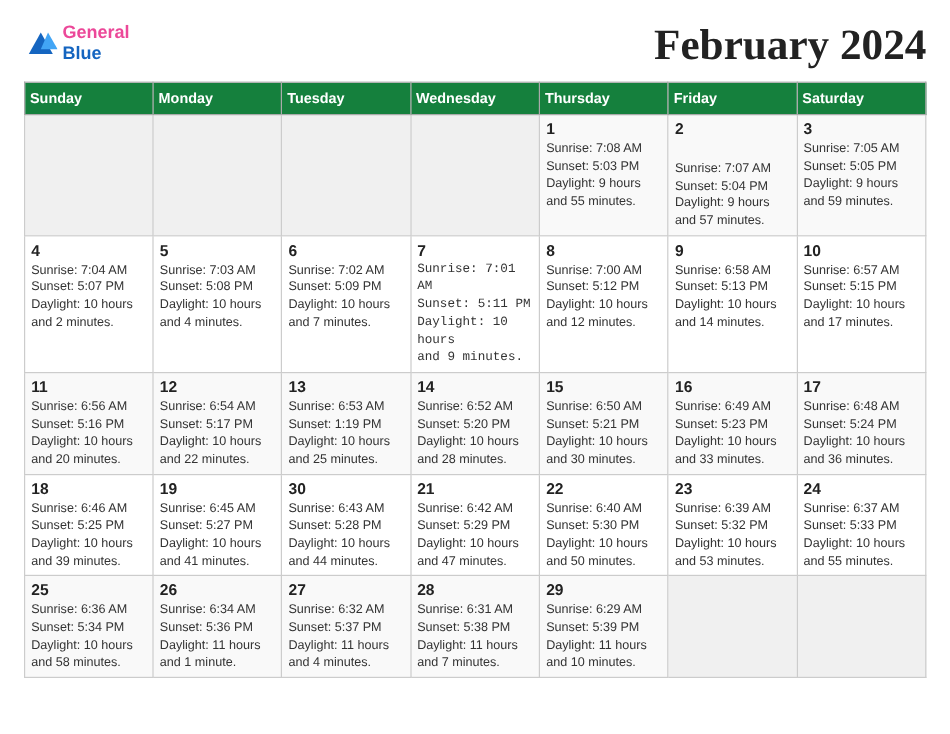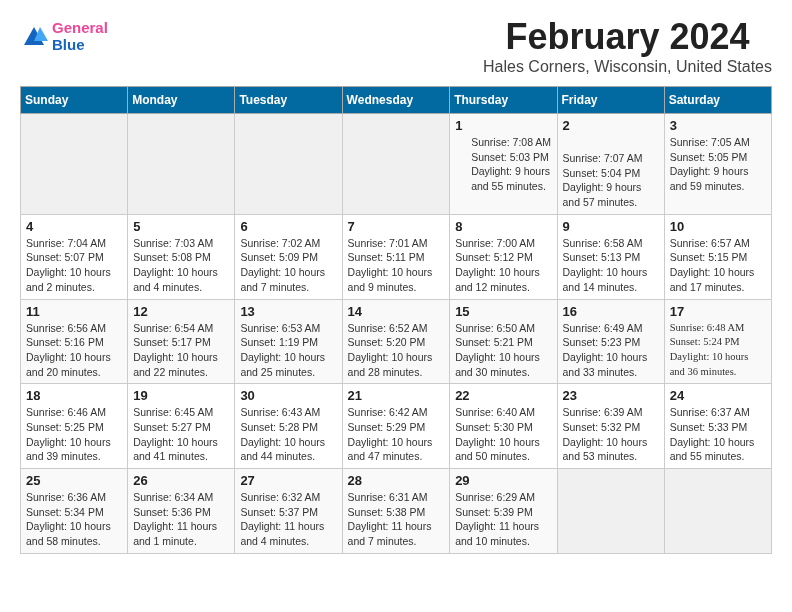--- a/index.html
+++ b/index.html
@@ -26,30 +26,30 @@
       display: flex;
       flex-direction: column;
       line-height: 1.1;
     }
     .logo-general { font-size: 15px; font-weight: bold; color: #ec4899; }
     .logo-blue { font-size: 15px; font-weight: bold; color: #1565c0; }
     .logo-icon {
       width: 28px;
       height: 28px;
     }
-    .title-area { text-align: center; }
+    .title-area { text-align: left; font-family: Liberation Serif, serif; }
     .main-title { font-size: 36px; font-weight: bold; color: #222; }
     .subtitle { font-size: 16px; color: #444; }
     .calendar {
       width: 100%;
       border-collapse: collapse;
       font-size: 11px;
     }
     .calendar thead tr th {
-      background: #0369a1;
+      background: #15803d;
       color: #fff;
       padding: 6px 4px;
       text-align: left;
       font-size: 12px;
       font-weight: bold;
       border: 1px solid #aaa;
     }
     .calendar tbody tr td {
       border: 1px solid #ccc;
       vertical-align: top;
@@ -86,21 +86,20 @@
       <polygon points="14,4 24,22 4,22" fill="#1565c0"></polygon>
       <polygon points="20,4 28,18 14,18" fill="#42a5f5"></polygon>
     </svg>
     <div class="logo-text">
       <span class="logo-general">General</span>
       <span class="logo-blue">Blue</span>
     </div>
   </div>
   <div class="title-area">
     <div class="main-title">February 2024</div>
-    <div class="subtitle">Hales Corners, Wisconsin, United States</div>
   </div>
 </div>
 
 <table class="calendar">
   <thead>
     <tr>
     <th>Sunday</th>
         <th>Monday</th>
         <th>Tuesday</th>
         <th>Wednesday</th>
@@ -110,21 +109,21 @@
       </tr>
   </thead>
   <tbody id="calendar-body">
   <tr>
         <td class="empty"></td>
         <td class="empty"></td>
         <td class="empty"></td>
         <td class="empty"></td>
         <td>
           <span class="day-number">1</span>
-          <div class="day-info" style="white-space: pre-line; margin-left: 16px;">Sunrise: 7:08 AM
+          <div class="day-info" style="white-space: pre-line;">Sunrise: 7:08 AM
 Sunset: 5:03 PM
 Daylight: 9 hours
 and 55 minutes.</div>
         </td>
         <td>
           <span class="day-number">2</span>
           <div class="day-info" style="white-space: pre-line; margin-top: 18px;">Sunrise: 7:07 AM
 Sunset: 5:04 PM
 Daylight: 9 hours
 and 57 minutes.</div>
@@ -154,21 +153,21 @@
         </td>
         <td>
           <span class="day-number">6</span>
           <div class="day-info" style="white-space: pre-line;">Sunrise: 7:02 AM
 Sunset: 5:09 PM
 Daylight: 10 hours
 and 7 minutes.</div>
         </td>
         <td>
           <span class="day-number">7</span>
-          <div class="day-info" style="white-space: pre-line;">Sunrise: 7:01 AM
+          <div class="day-info" style="white-space: pre-line; font-family: Liberation Mono, monospace;">Sunrise: 7:01 AM
 Sunset: 5:11 PM
 Daylight: 10 hours
 and 9 minutes.</div>
         </td>
         <td>
           <span class="day-number">8</span>
           <div class="day-info" style="white-space: pre-line;">Sunrise: 7:00 AM
 Sunset: 5:12 PM
 Daylight: 10 hours
 and 12 minutes.</div>
@@ -226,21 +225,21 @@
         </td>
         <td>
           <span class="day-number">16</span>
           <div class="day-info" style="white-space: pre-line;">Sunrise: 6:49 AM
 Sunset: 5:23 PM
 Daylight: 10 hours
 and 33 minutes.</div>
         </td>
         <td>
           <span class="day-number">17</span>
-          <div class="day-info" style="white-space: pre-line; font-family: Liberation Serif, serif;">Sunrise: 6:48 AM
+          <div class="day-info" style="white-space: pre-line;">Sunrise: 6:48 AM
 Sunset: 5:24 PM
 Daylight: 10 hours
 and 36 minutes.</div>
         </td>
       </tr>
       <tr>
         <td>
           <span class="day-number">18</span>
           <div class="day-info" style="white-space: pre-line;">Sunrise: 6:46 AM
 Sunset: 5:25 PM

